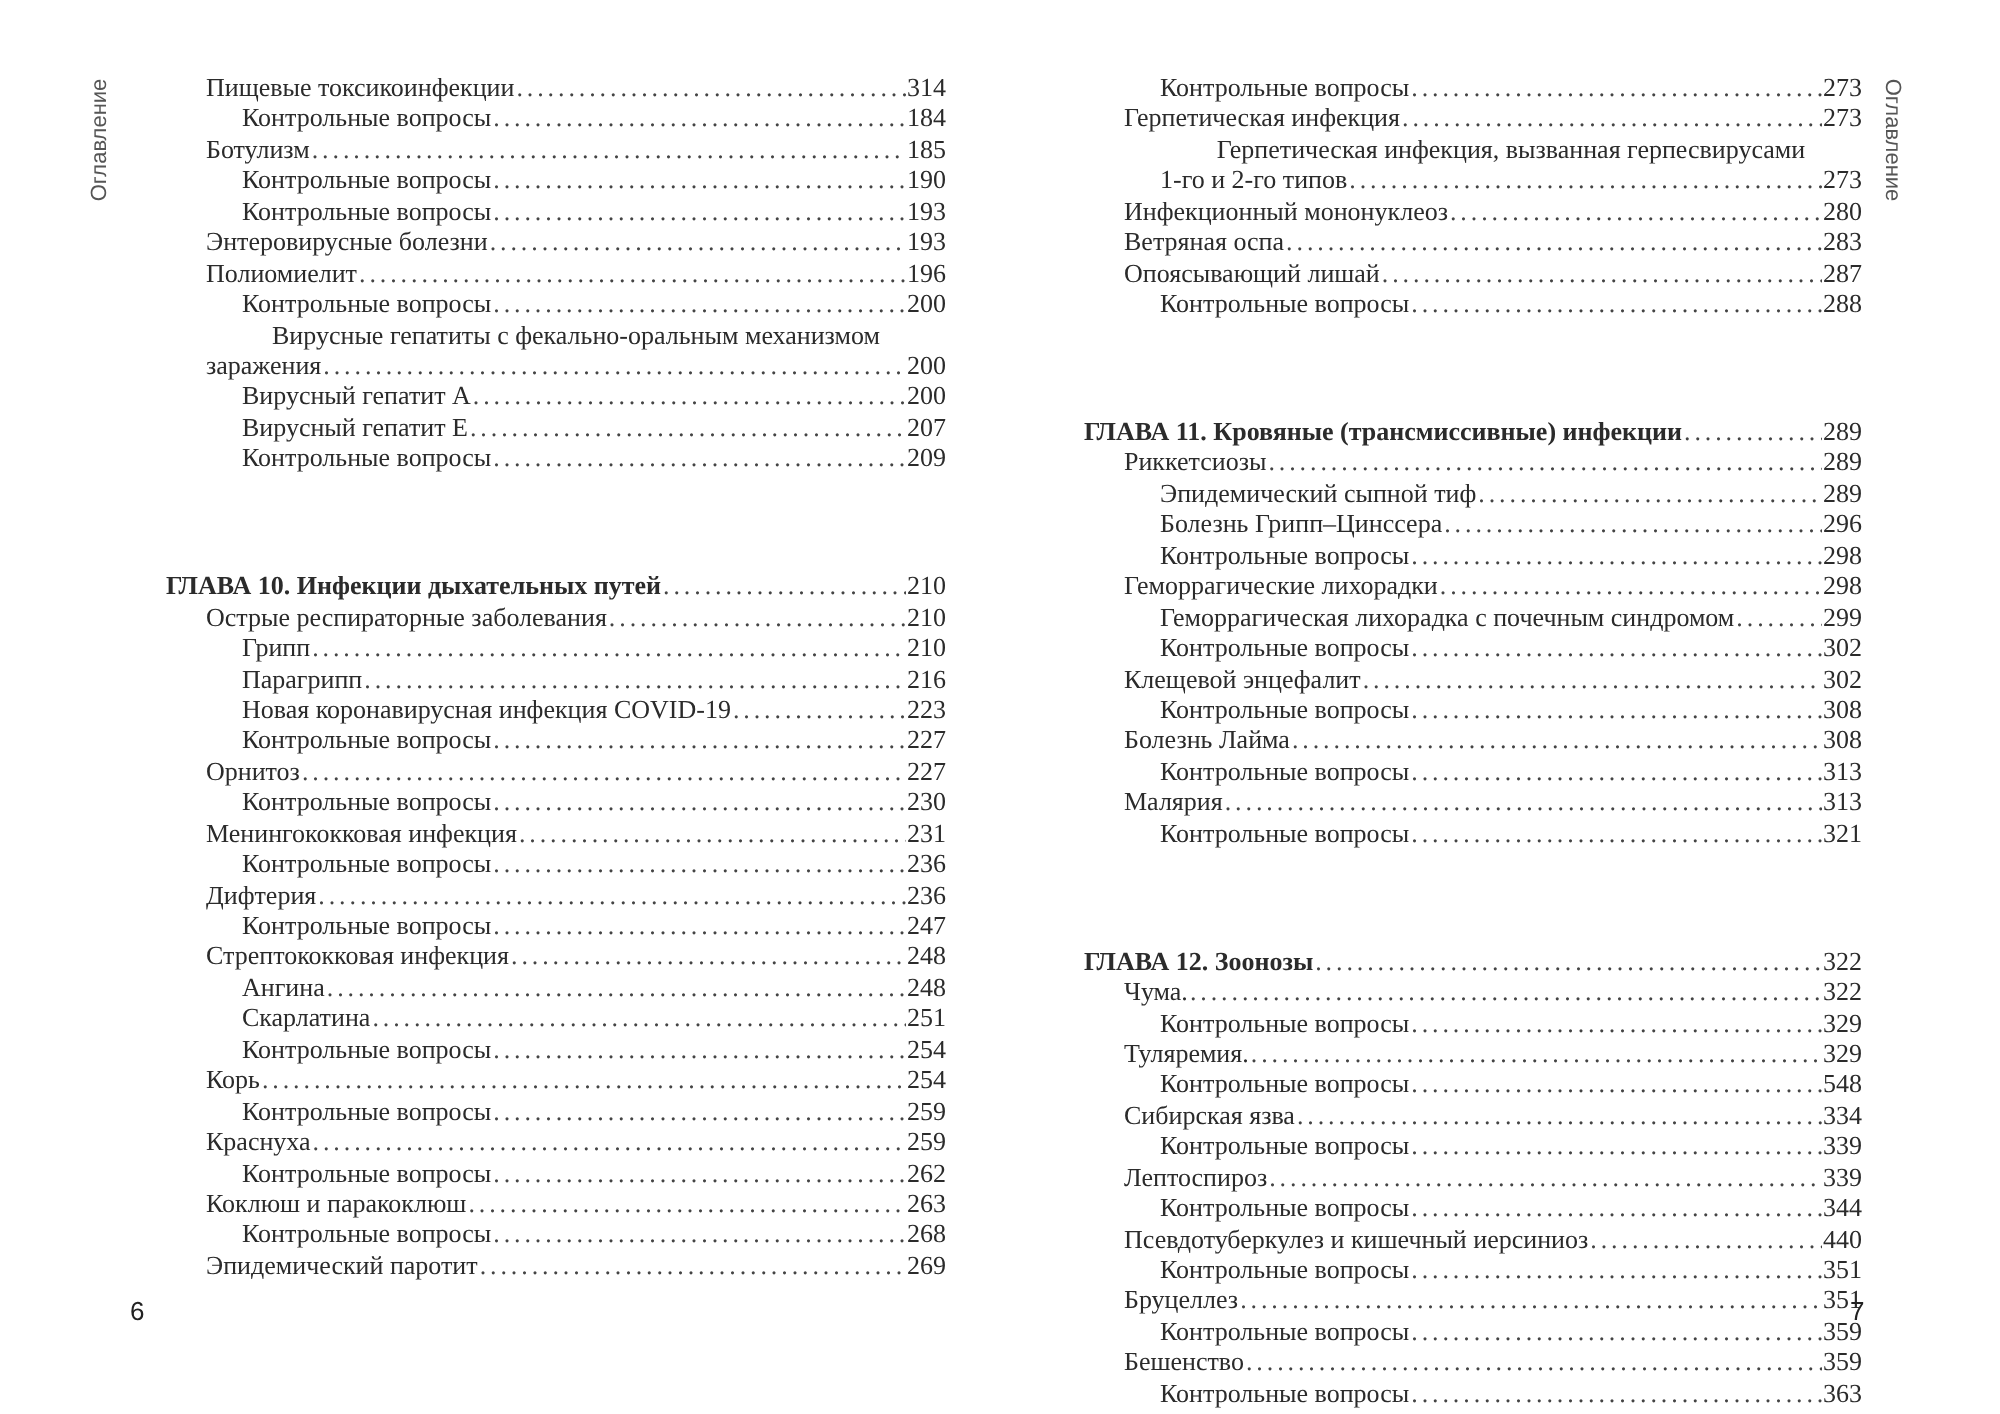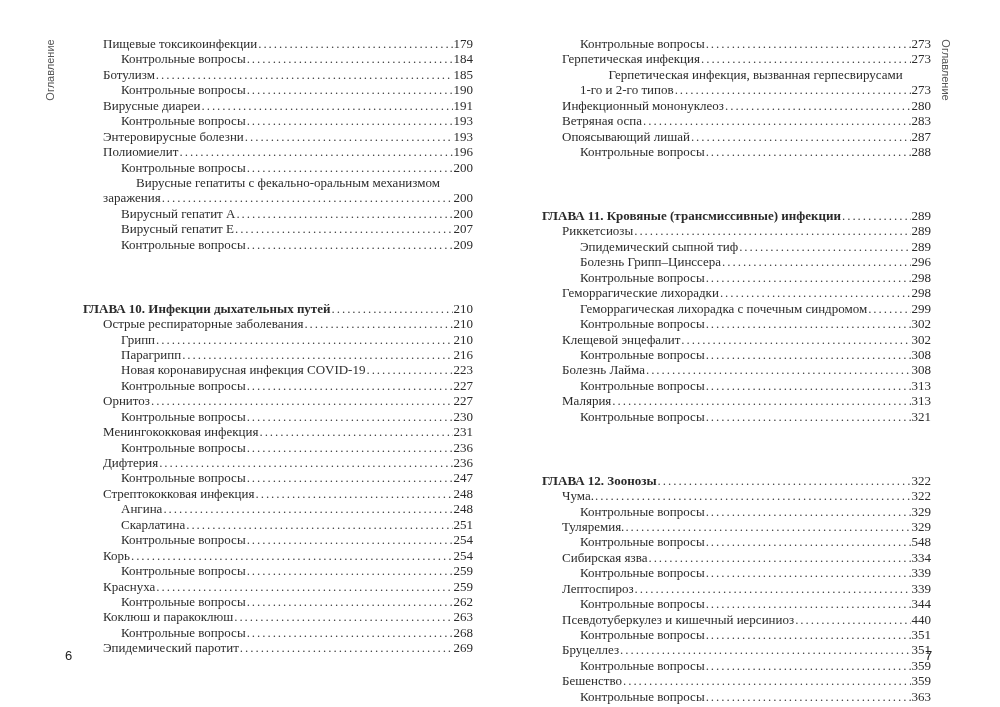--- a/index.html
+++ b/index.html
@@ -31,41 +31,36 @@
 </style>
 </head>
 <body>
 
 <div class="page left">
   <div class="side-label">Оглавление</div>
   <div class="toc">
       <div class="row lvl1">
         <span class="t">Пищевые токсикоинфекции</span>
         <span class="dots"></span>
-        <span class="p">179</span>
+        <span class="p">314</span>
       </div>
       <div class="row lvl2">
         <span class="t">Контрольные вопросы</span>
         <span class="dots"></span>
         <span class="p">184</span>
       </div>
       <div class="row lvl1">
         <span class="t">Ботулизм</span>
         <span class="dots"></span>
         <span class="p">185</span>
       </div>
       <div class="row lvl2">
         <span class="t">Контрольные вопросы</span>
         <span class="dots"></span>
         <span class="p">190</span>
-      </div>
-      <div class="row lvl1">
-        <span class="t">Вирусные диареи</span>
-        <span class="dots"></span>
-        <span class="p">191</span>
       </div>
       <div class="row lvl2">
         <span class="t">Контрольные вопросы</span>
         <span class="dots"></span>
         <span class="p">193</span>
       </div>
       <div class="row lvl1">
         <span class="t">Энтеровирусные болезни</span>
         <span class="dots"></span>
         <span class="p">193</span>

